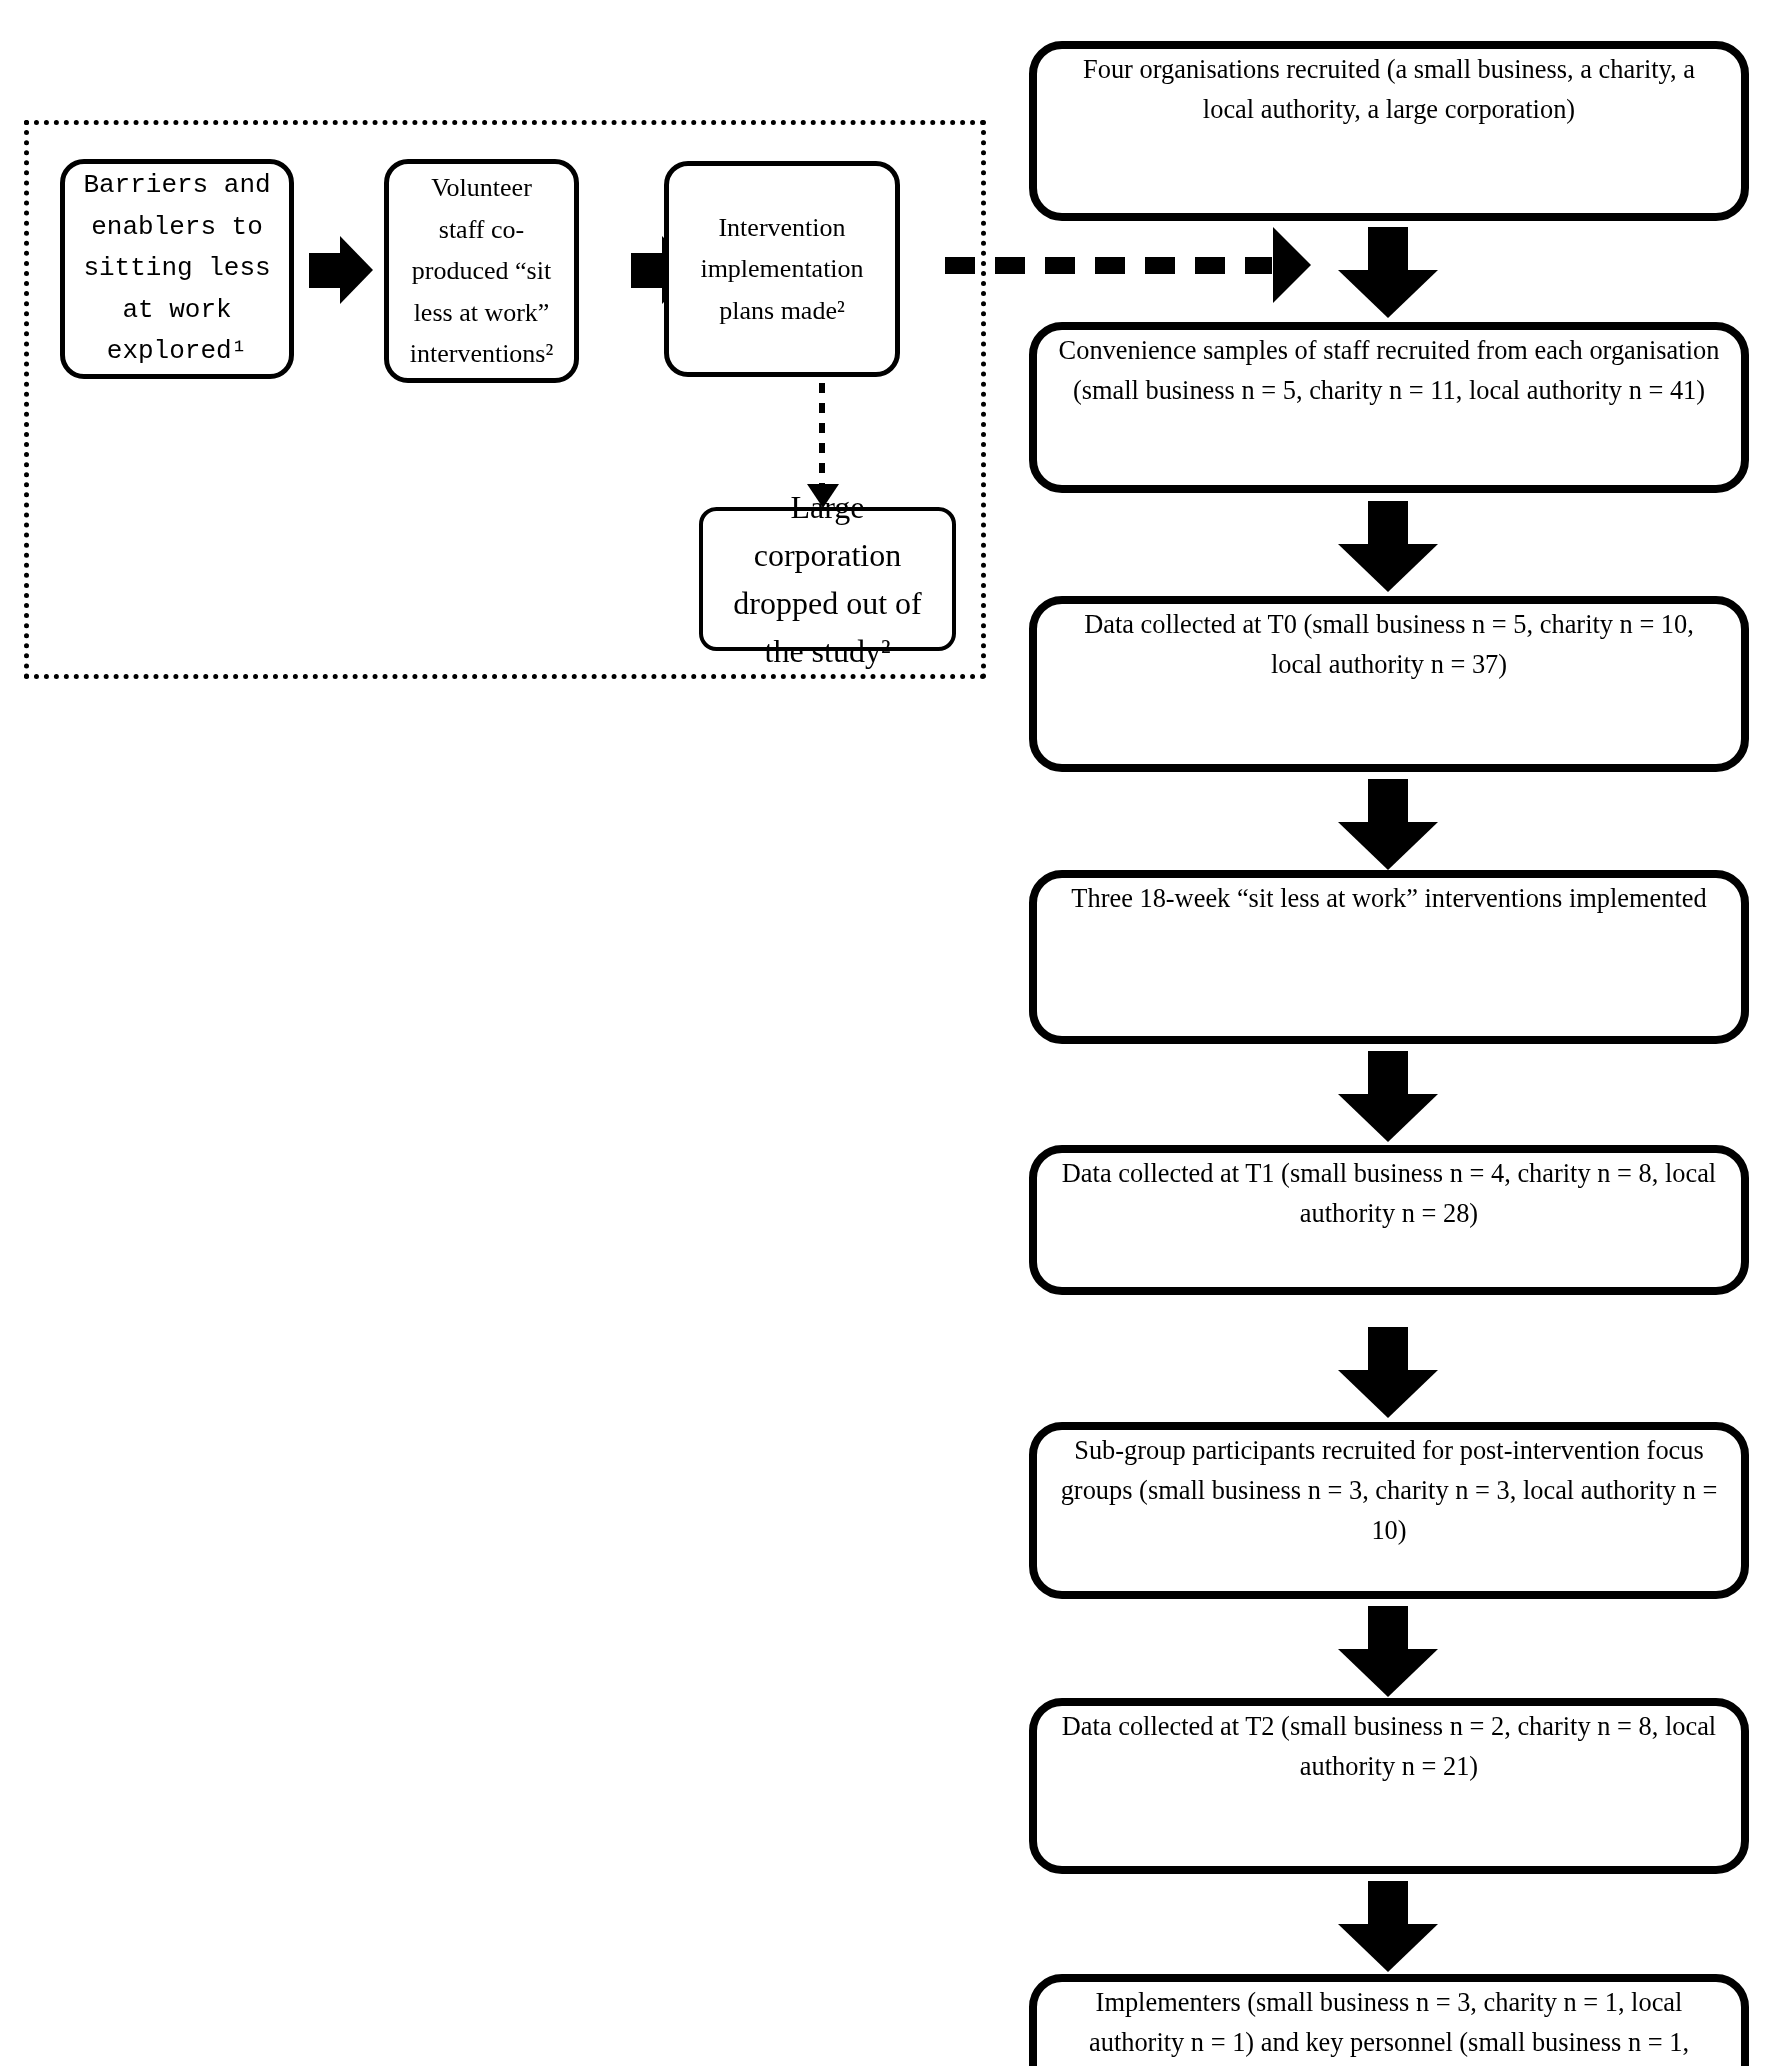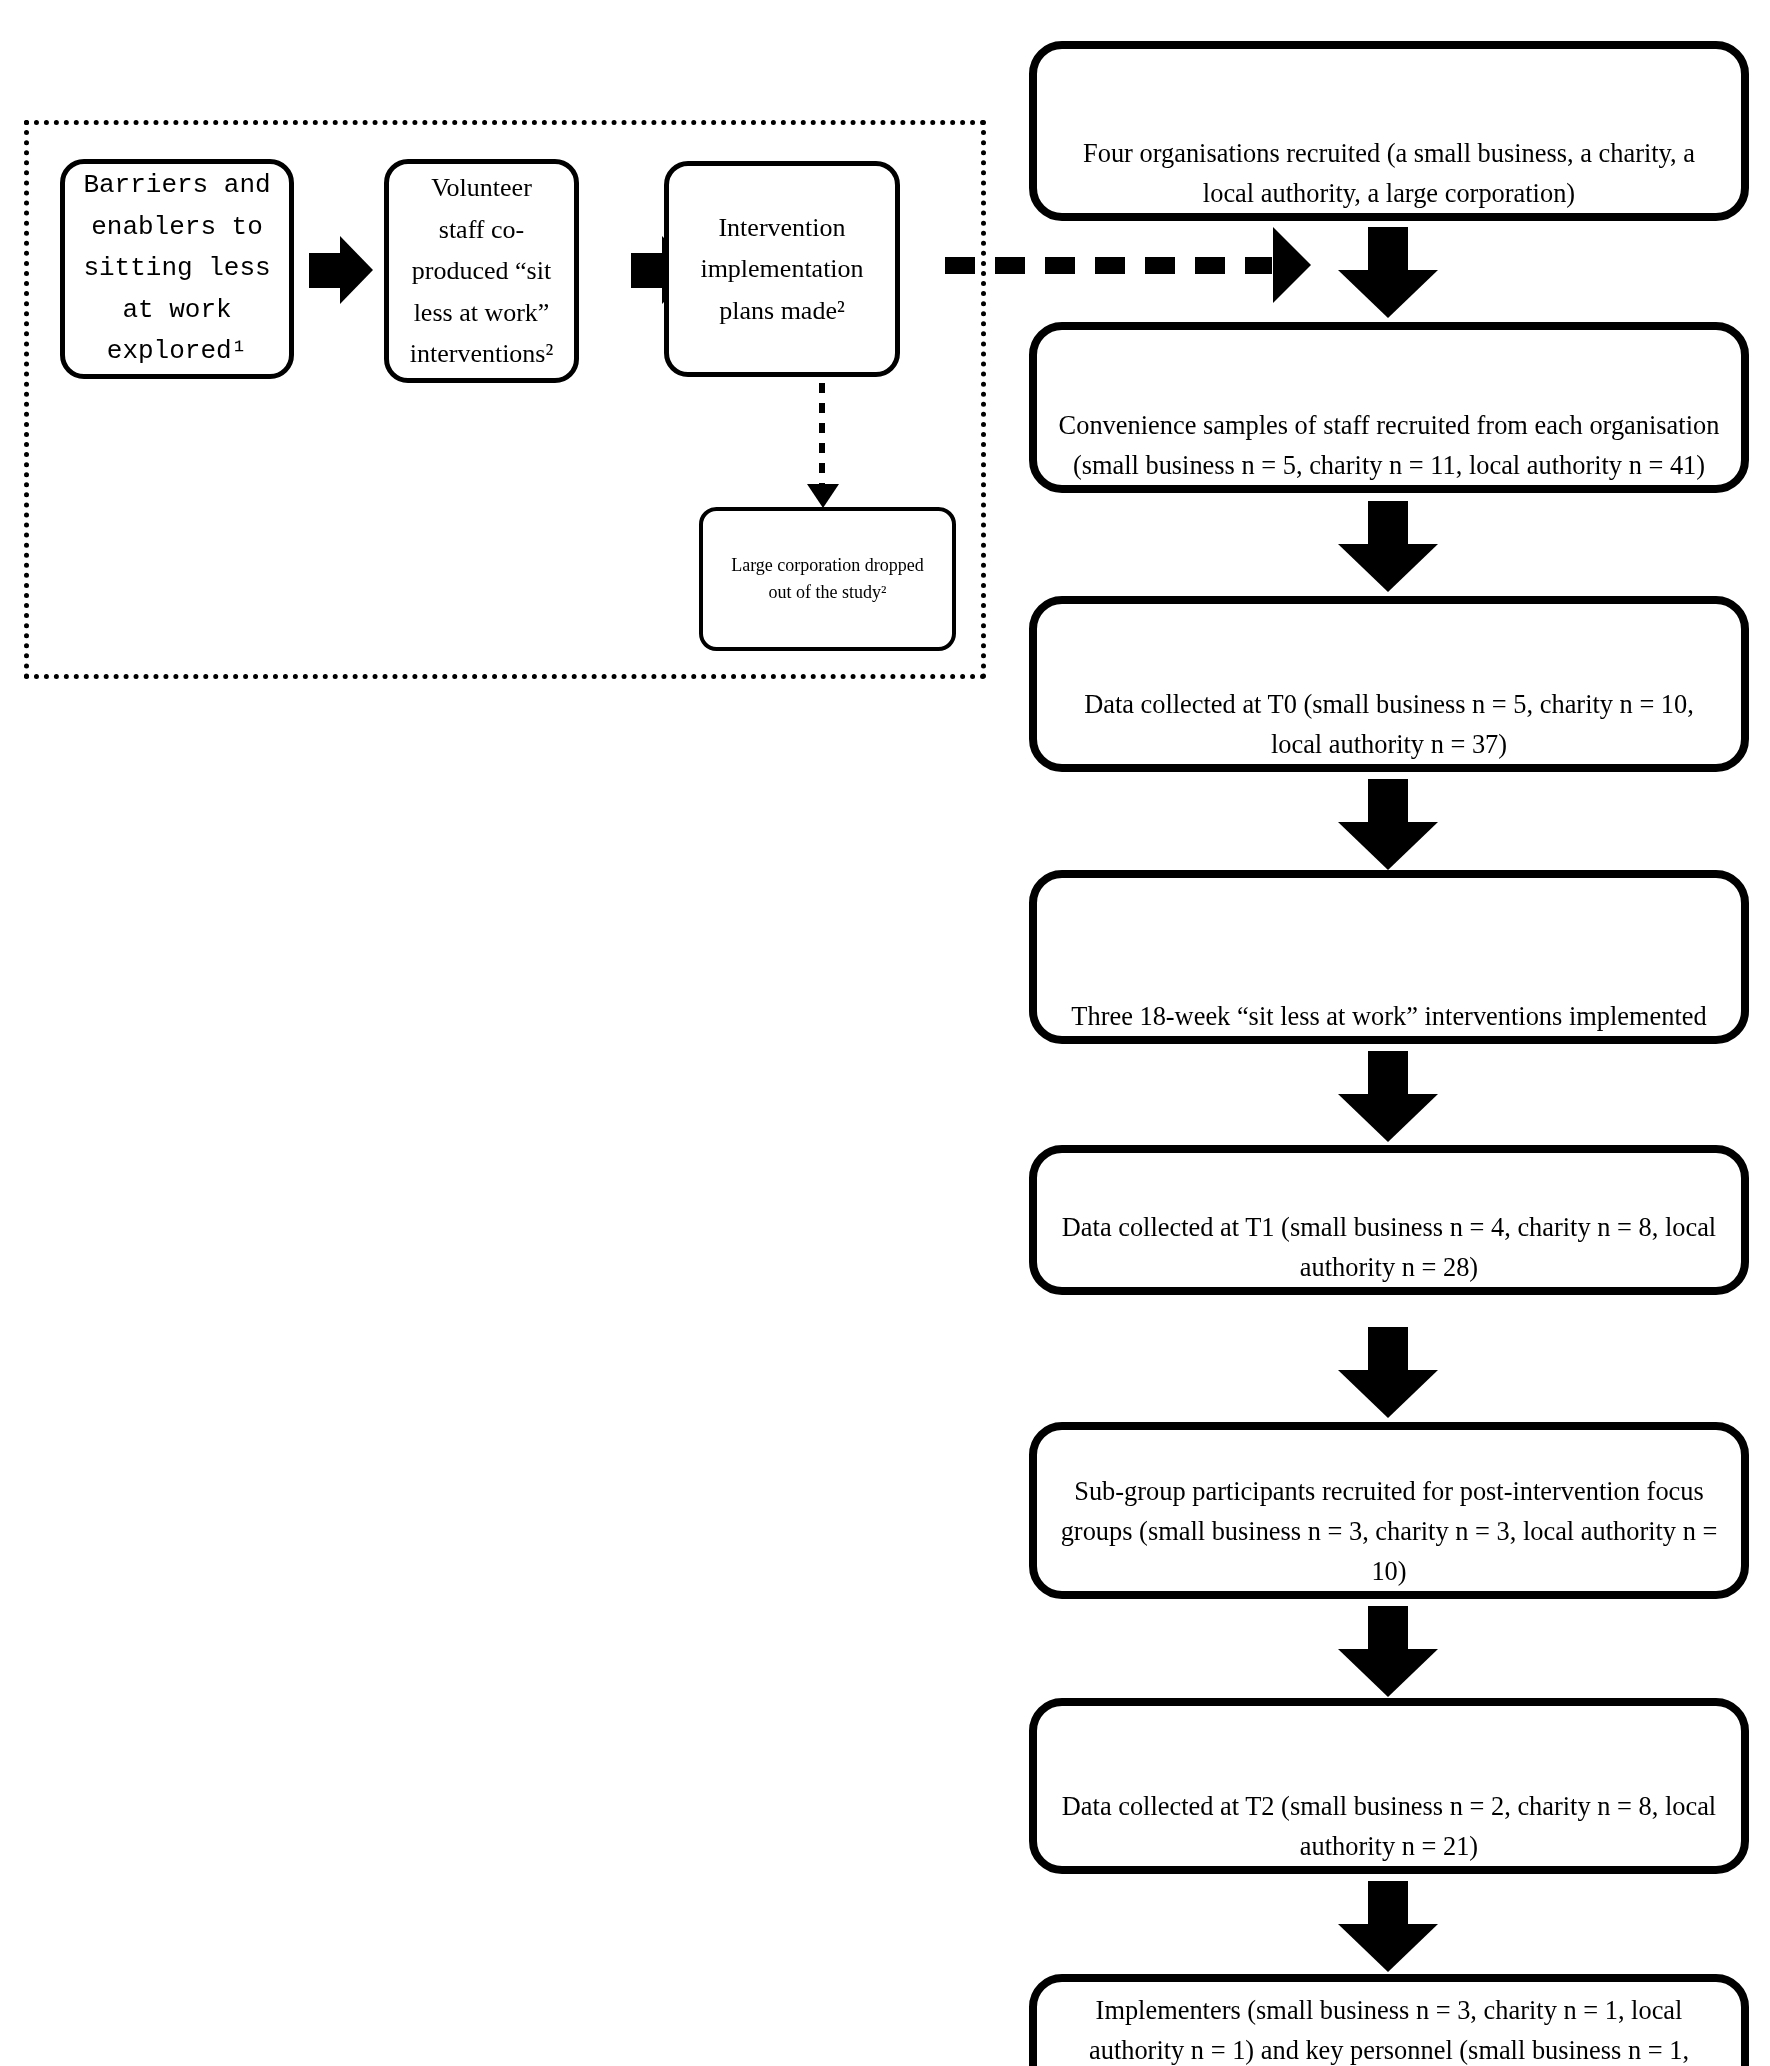--- a/index.html
+++ b/index.html
@@ -30,30 +30,30 @@
     text-align: center;
     font-size: 26px; line-height: 1.6;
     padding: 0 15.7px;
     background: #fff;
   }
   .lbox-1 { left: 60px; top: 159px; width: 234px; height: 220px; font-family: Liberation Mono, monospace; }
   .lbox-2 { left: 384px; top: 159px; width: 195px; height: 224px; padding: 0 24px; }
   .lbox-3 { left: 664px; top: 161px; width: 236px; height: 216px; }
   .lbox-4 { left: 699px; top: 507px; width: 257px; height: 144px;
             border-width: 4.5px; border-radius: 17.4px;
-            font-size: 18px; line-height: 1.5; }
+            font-size: 32px; line-height: 1.5; }
 
   
   .rbox {
     position: absolute;
     left: 1029px; width: 720px;
     box-sizing: border-box;
     border: 8.3px solid #000;
     border-radius: 33px;
-    display: flex; align-items: flex-end; justify-content: center;
+    display: flex; align-items: flex-start; justify-content: center;
     text-align: center;
     font-size: 26.4px; line-height: 1.52;
     padding: 0 20px;
     background: #fff;
   }
 
   
   .harrow { position: absolute; top: 236px; width: 64px; height: 69px; }
   .harrow .s { position: absolute; left: 0; top: 17px; width: 32px; height: 35px; background: #000; }
   .harrow .h { position: absolute; left: 31px; top: 0; width: 0; height: 0;

